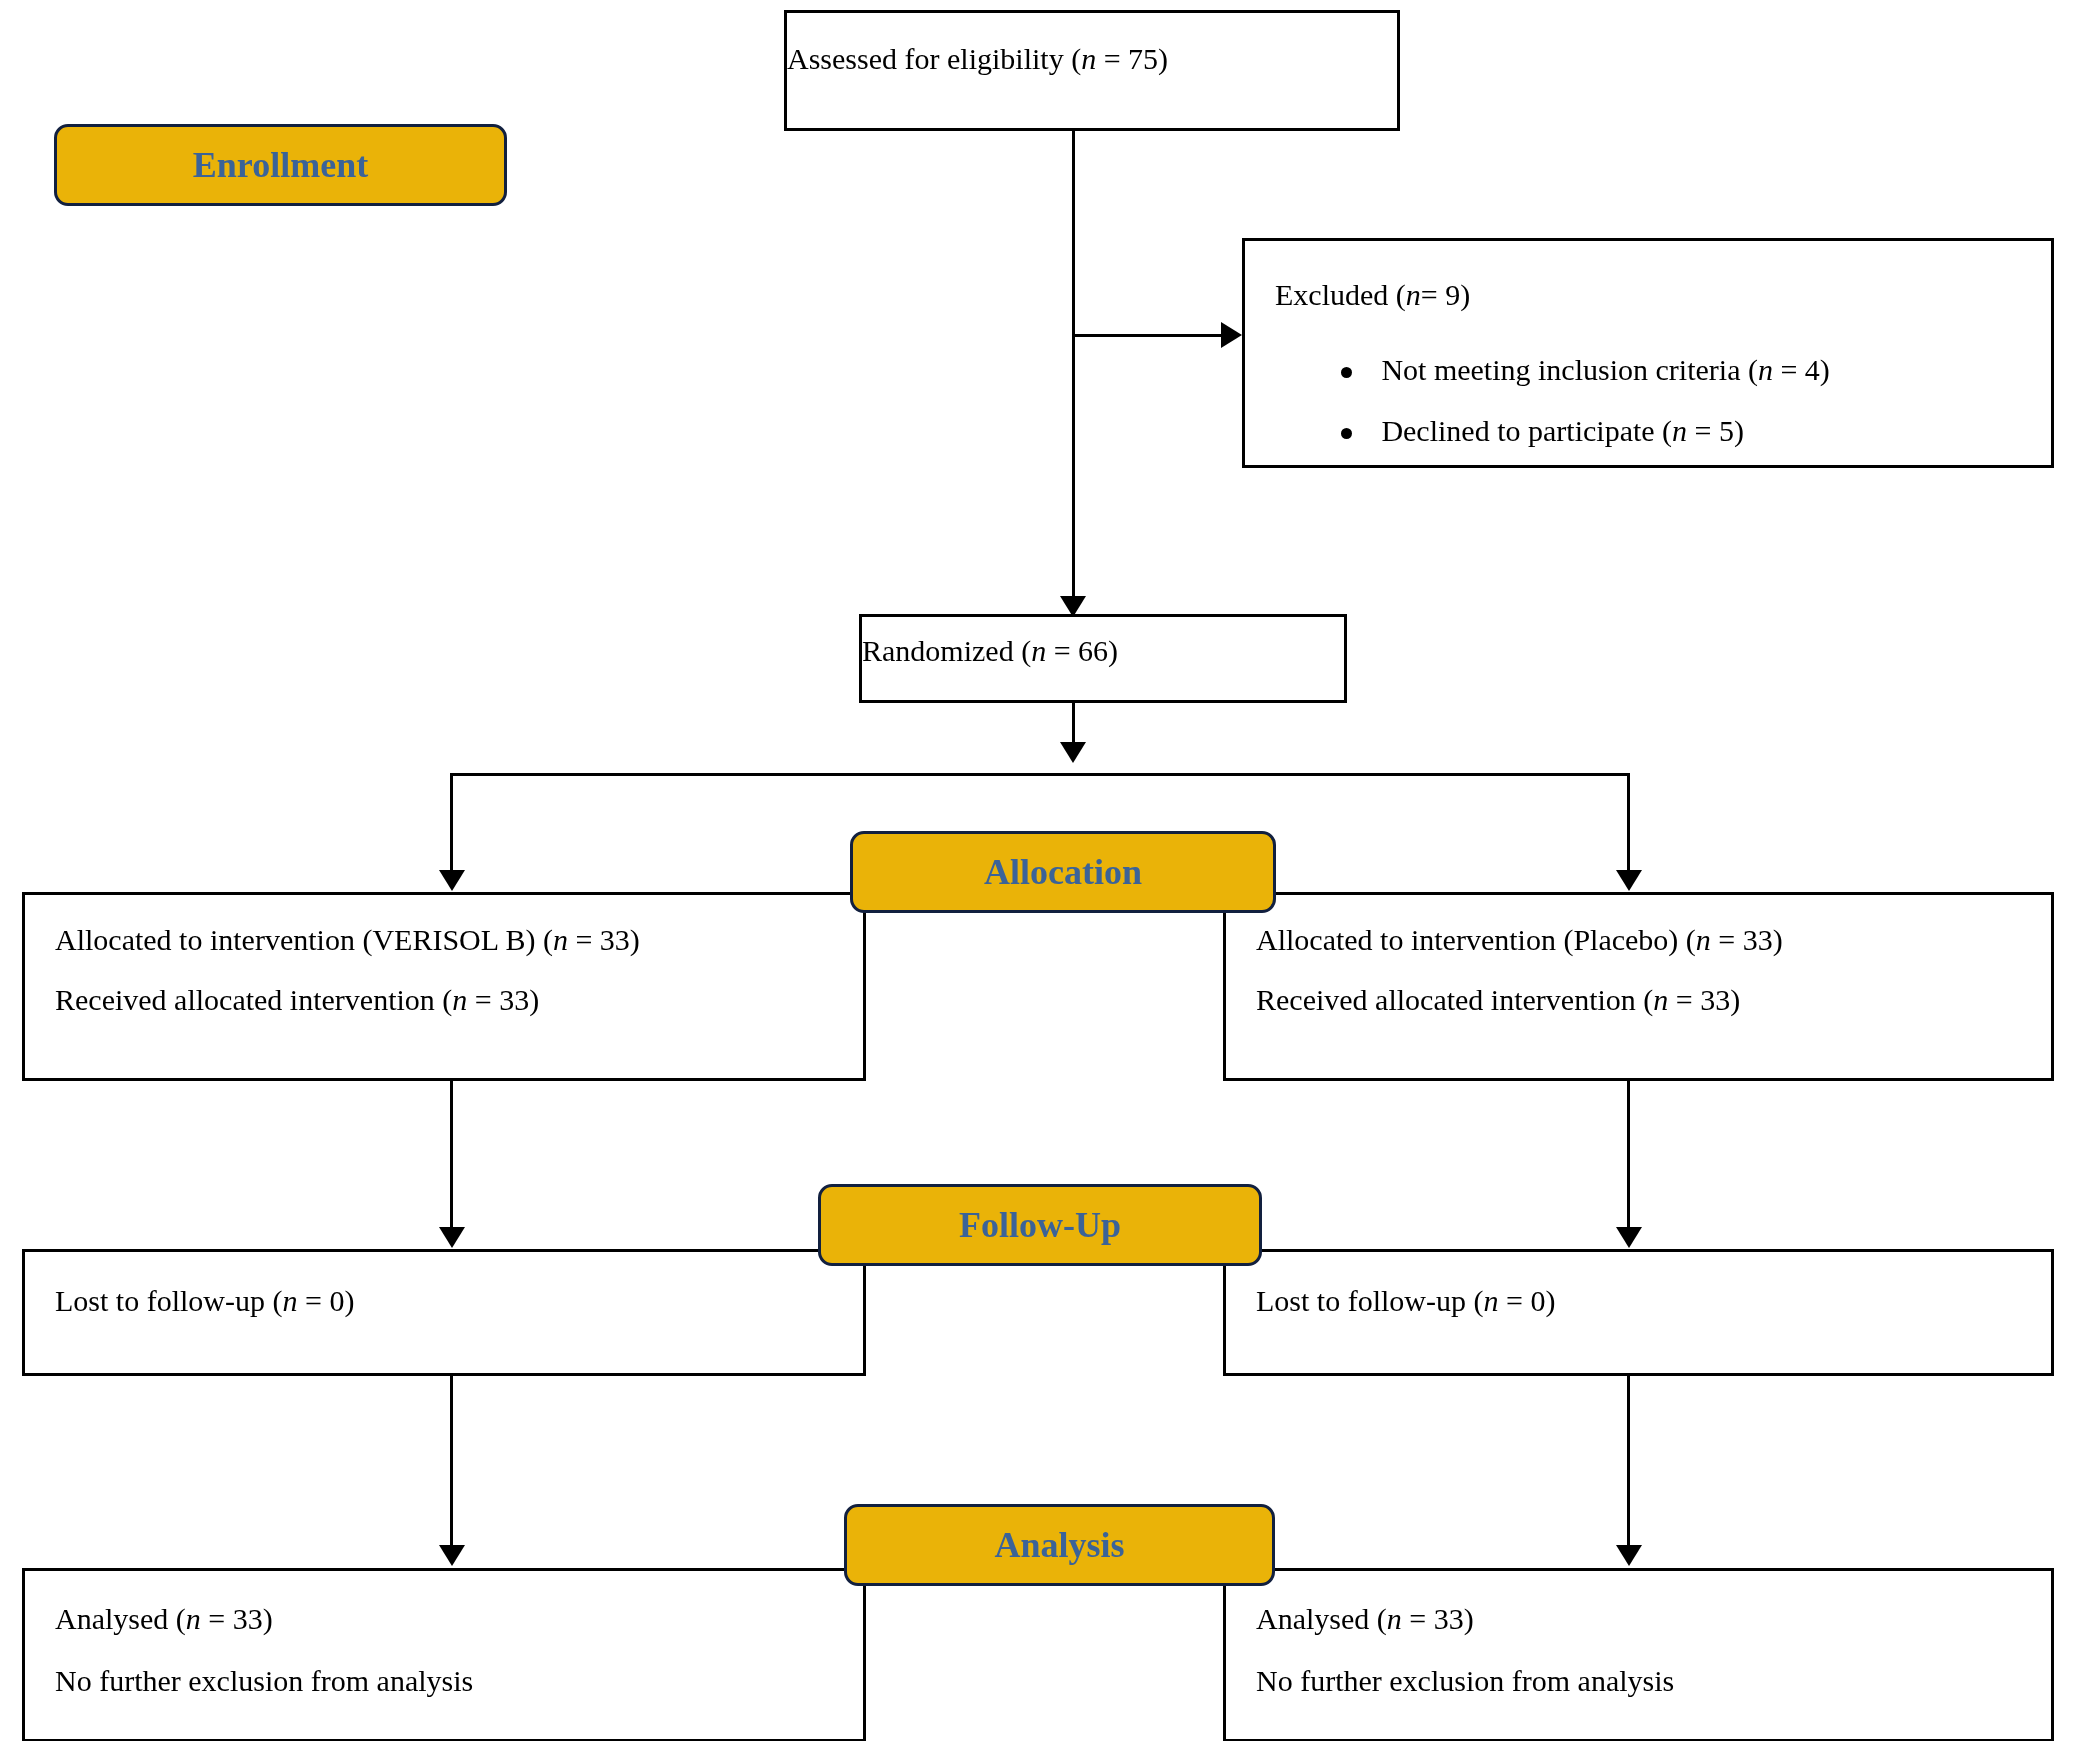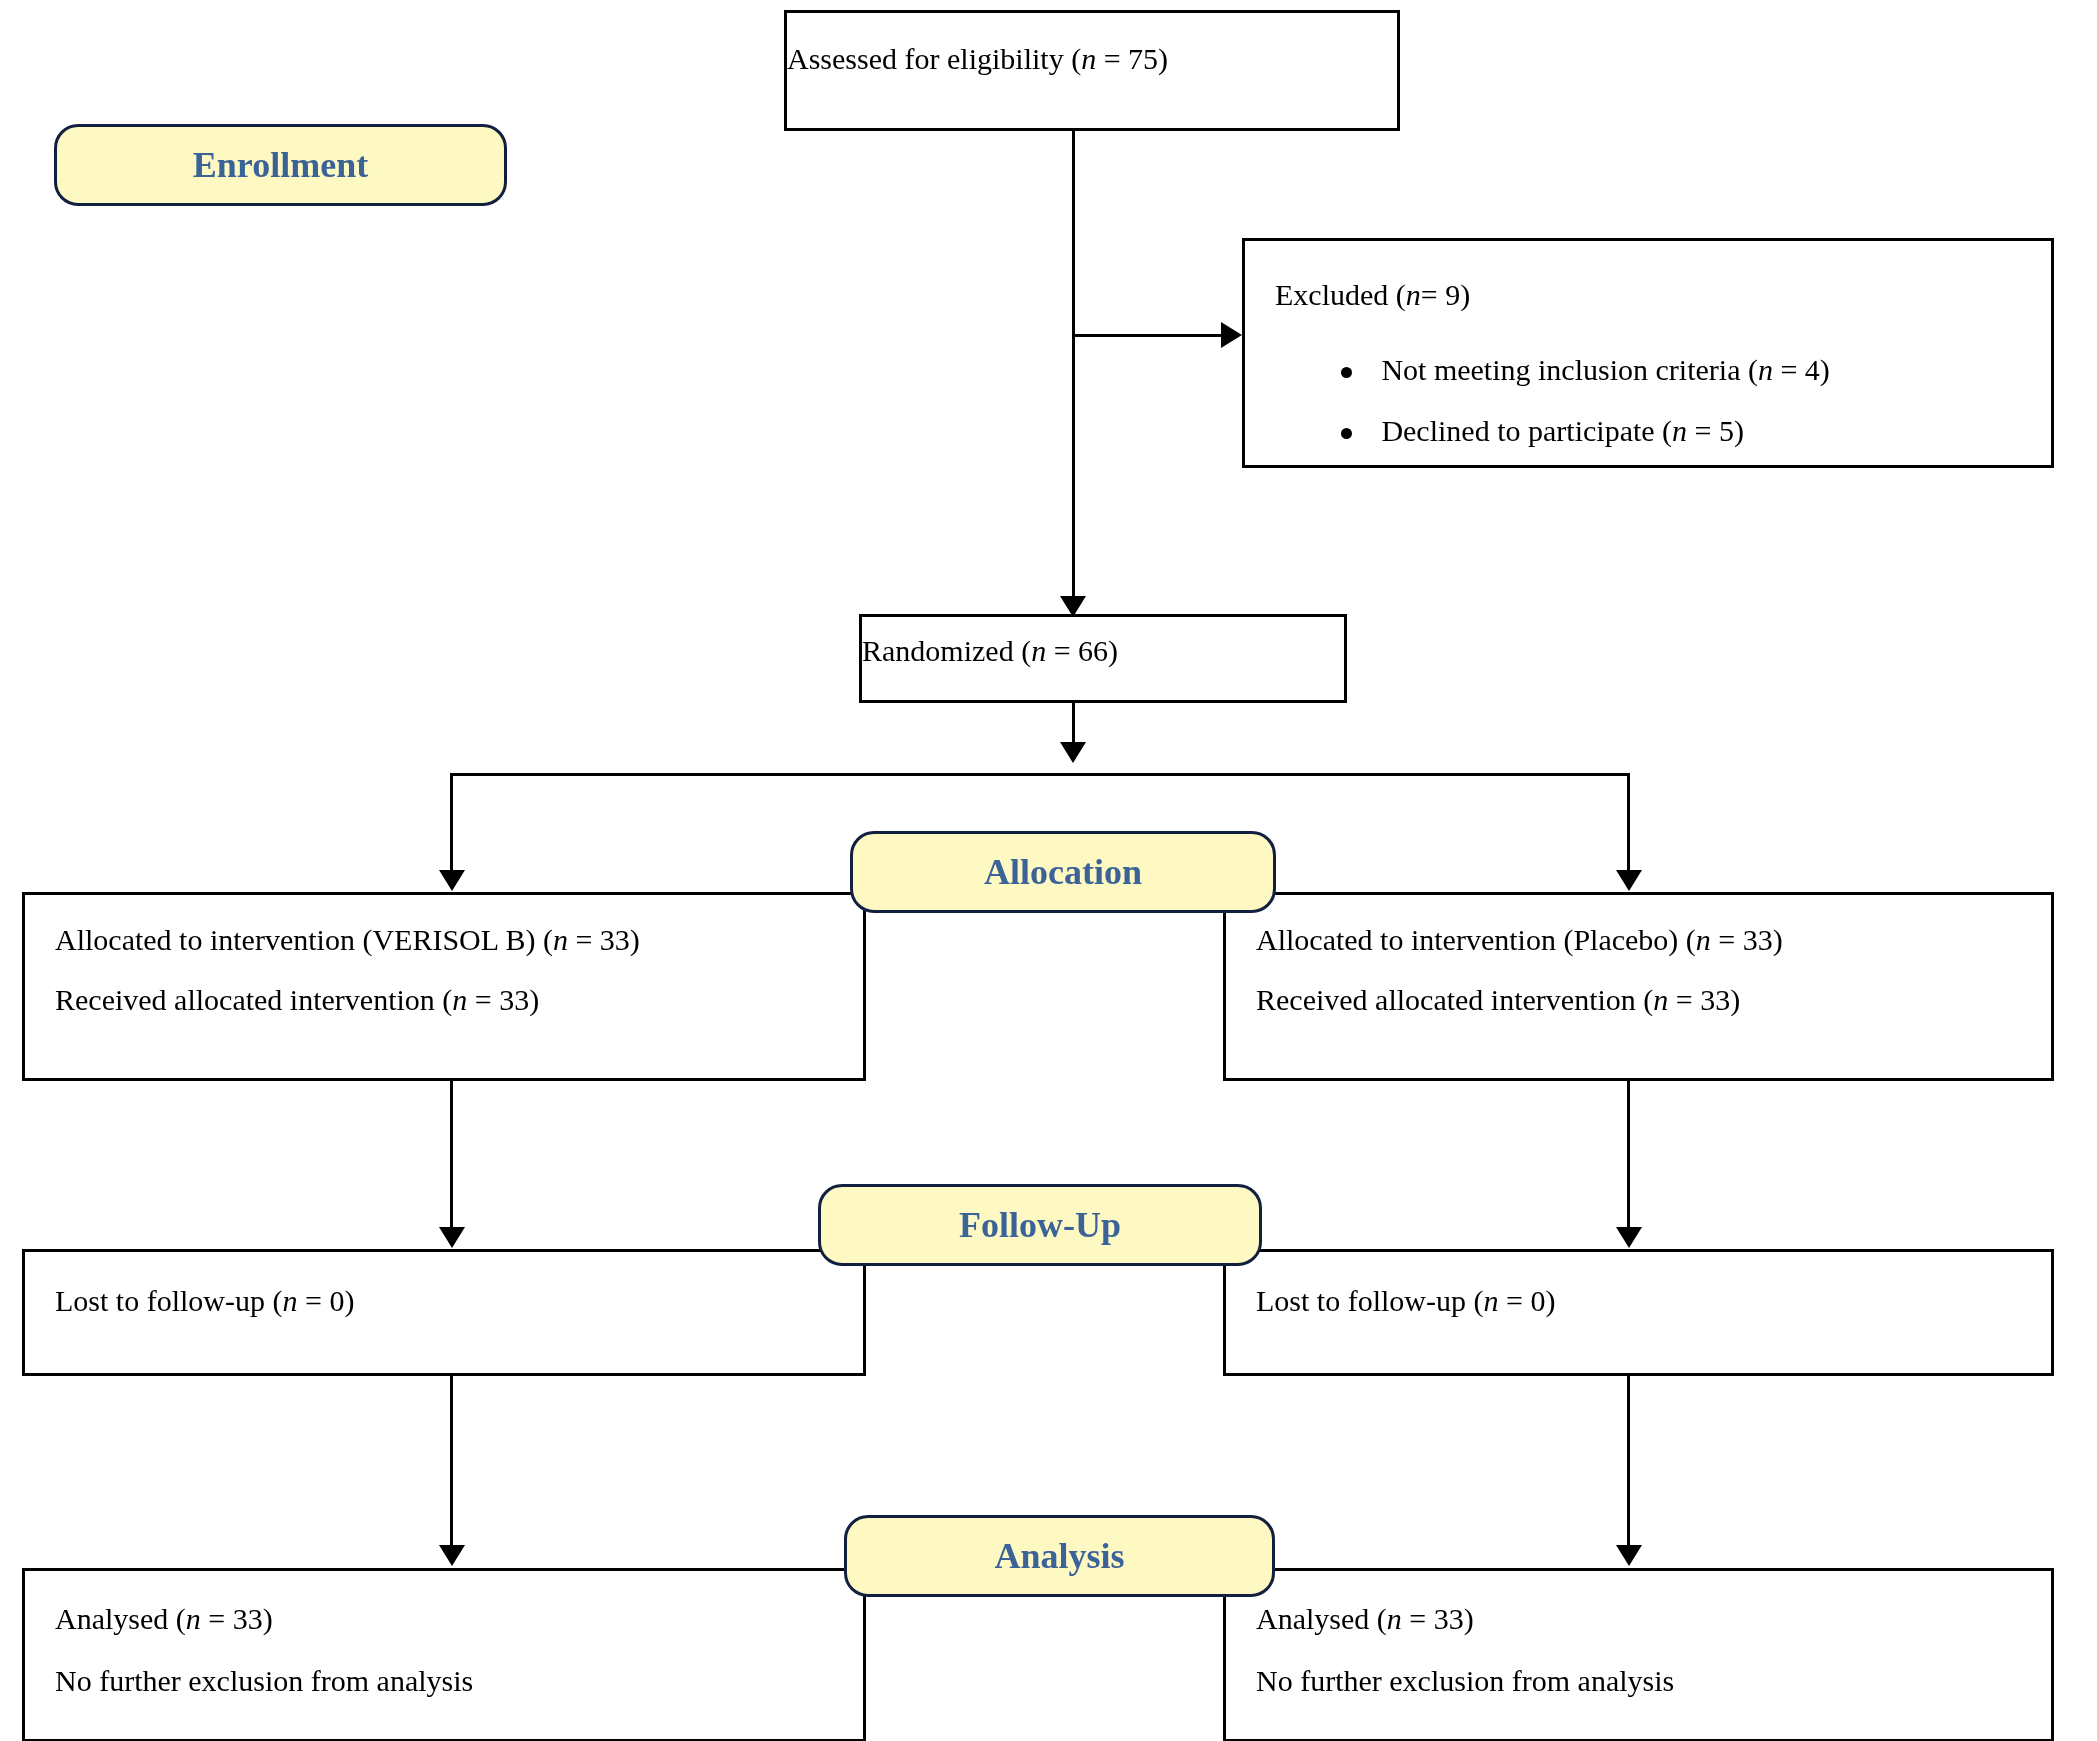--- a/index.html
+++ b/index.html
@@ -32,23 +32,23 @@
   .center-text {
     width: 100%;
     text-align: left;
   }
   .it { font-style: italic; }
 
   
   .badge {
     position: absolute;
     box-sizing: border-box;
-    background: #fef9c3;
+    background: #eab308;
     border: 3.2px solid #12203f;
-    border-radius: 24px;
+    border-radius: 14px;
     color: #3b6398;
     font-weight: bold;
     font-size: 36px;
     display: flex;
     align-items: center;
     justify-content: center;
     z-index: 30;
   }
 
   
@@ -194,21 +194,21 @@
     <div class="box-text" style="top:33px; left:30px;">
       <span>Lost to follow-up (</span><span class="it">n</span><span> = 0)</span>
     </div>
   </div>
 
   <div class="vline" style="left:450px; top:1376px; height:170px;"></div>
   <div class="arrow-down" style="left:439px; top:1545px;"></div>
   <div class="vline" style="left:1627px; top:1376px; height:170px;"></div>
   <div class="arrow-down" style="left:1616px; top:1545px;"></div>
 
-  <div class="badge" style="left:844px; top:1504px; width:431px; height:82px;margin-top:11px;">
+  <div class="badge" style="left:844px; top:1504px; width:431px; height:82px;">
     <span>Analysis</span>
   </div>
 
   <div class="box" style="left:22px; top:1568px; width:844px; height:174px;">
     <div class="box-text" style="top:32px; left:30px;">
       <span>Analysed (</span><span class="it">n</span><span> = 33)</span>
     </div>
     <div class="box-text" style="top:94px; left:30px;">No further exclusion from analysis</div>
   </div>
 

